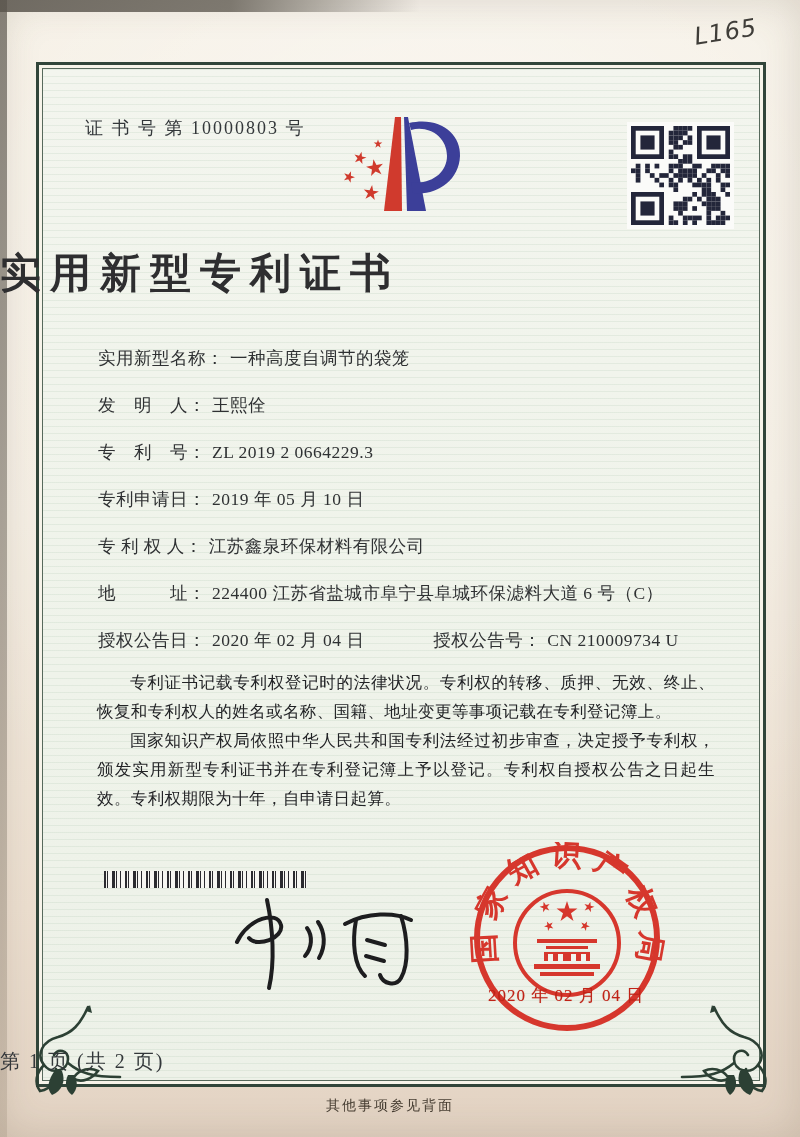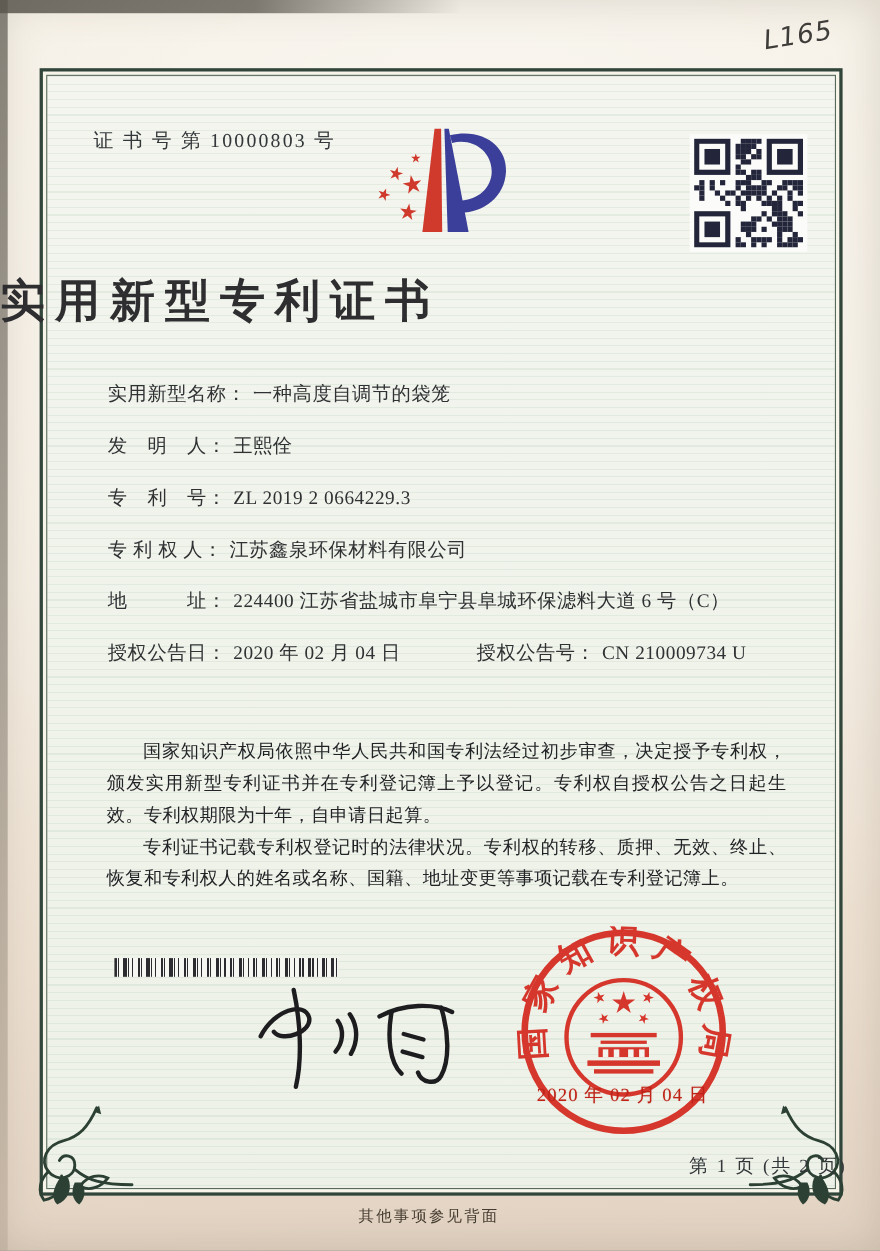--- a/index.html
+++ b/index.html
@@ -84,22 +84,22 @@
   .seal{position:absolute;left:466px;top:842px;width:204px;height:200px;}
   .seal-date{
     position:absolute;left:488px;top:984px;width:160px;
     font-size:17px;color:#bf2317;letter-spacing:1px;white-space:nowrap;
     text-shadow:0 0 1px rgba(191,35,23,.4);
   }
   .corner{position:absolute;width:96px;height:96px;}
   .corner.bl{left:28px;bottom:38px;}
   .corner.br{right:26px;bottom:38px;transform:scaleX(-1);}
   .page-num{
-    position:absolute;left:0;right:30px;top:1048px;text-align:right;
-    font-size:17px;color:#33373a;letter-spacing:2px;
+    position:absolute;left:0;right:30px;top:1048px;text-align:left;
+    font-size:20px;color:#33373a;letter-spacing:2px;
   }
   .back-note{
     position:absolute;left:0;right:20px;top:1097px;text-align:center;
     font-size:14px;color:#453c31;letter-spacing:2px;
   }
 </style>
 </head>
 <body>
 
 <div class="paper">
@@ -267,31 +267,32 @@
         <rect x="10" y="80" width="15" height="15" fill="#23263a"></rect>
       </svg>
     </div>
 
   <div class="title">实用新型专利证书</div>
 
   <div class="fields">
     <div class="frow"><span class="lab">实用新型名称：</span><span class="val">一种高度自调节的袋笼</span></div>
     <div class="frow"><span class="lab">发　明　人：</span><span class="val">王熙佺</span></div>
     <div class="frow"><span class="lab">专　利　号：</span><span class="val">ZL 2019 2 0664229.3</span></div>
+    <div class="frow"><span class="lab">专利申请日：</span><span class="val">2019 年 05 月 10 日</span></div>
     <div class="frow"><span class="lab">专 利 权 人：</span><span class="val">江苏鑫泉环保材料有限公司</span></div>
     <div class="frow"><span class="lab">地　　　址：</span><span class="val">224400 江苏省盐城市阜宁县阜城环保滤料大道 6 号（C）</span></div>
     <div class="frow">
       <span class="lab">授权公告日：</span><span class="val">2020 年 02 月 04 日</span>
       <span class="lab pair2">授权公告号：</span><span class="val">CN 210009734 U</span>
     </div>
   </div>
 
   <div class="body-text">
+    <p>专利证书记载专利权登记时的法律状况。专利权的转移、质押、无效、终止、恢复和专利权人的姓名或名称、国籍、地址变更等事项记载在专利登记簿上。</p>
     <p>国家知识产权局依照中华人民共和国专利法经过初步审查，决定授予专利权，颁发实用新型专利证书并在专利登记簿上予以登记。专利权自授权公告之日起生效。专利权期限为十年，自申请日起算。</p>
-    <p>专利证书记载专利权登记时的法律状况。专利权的转移、质押、无效、终止、恢复和专利权人的姓名或名称、国籍、地址变更等事项记载在专利登记簿上。</p>
   </div>
 
   <div class="barcode"></div>
 
 
   <svg class="signature" viewBox="0 0 215 105">
     <g fill="none" stroke="#1d1d1f" stroke-width="4" stroke-linecap="round" stroke-linejoin="round">
       <path d="M22,52 C34,28 62,20 66,35 C69,48 42,58 34,48"></path>
       <path d="M52,10 C58,38 60,72 54,98"></path>
       <path d="M92,38 C98,46 97,58 90,66"></path>

